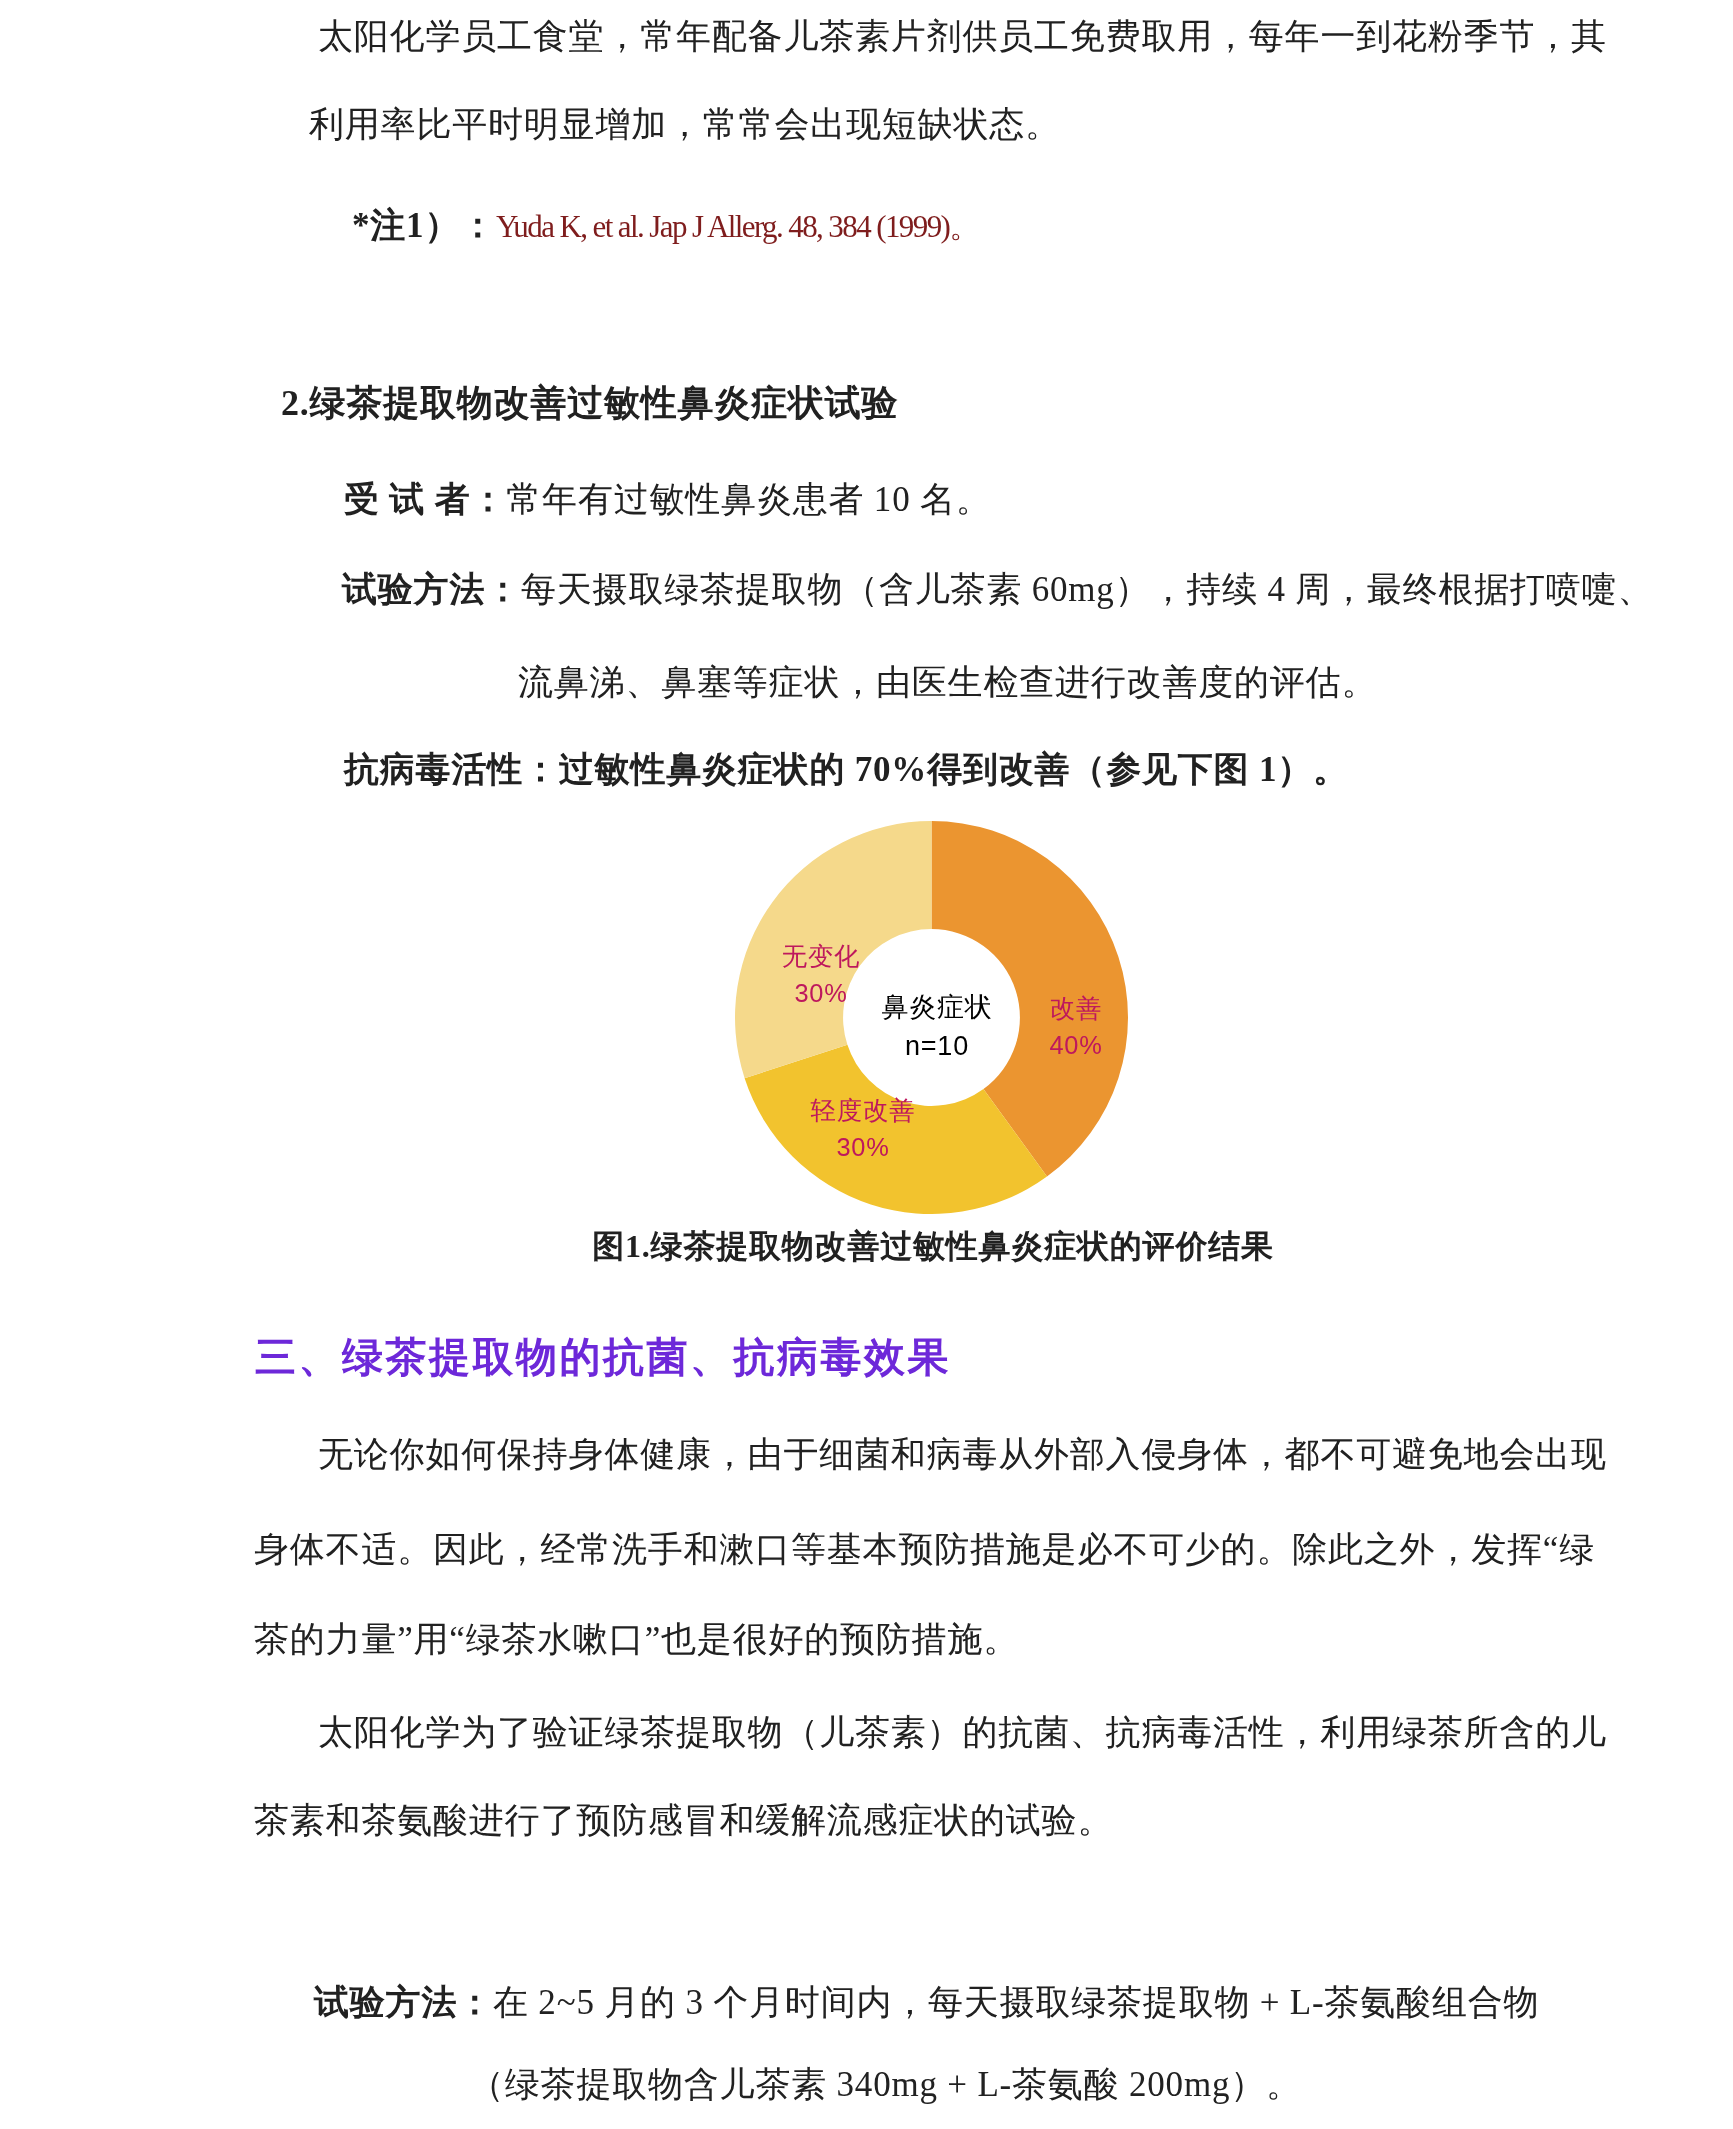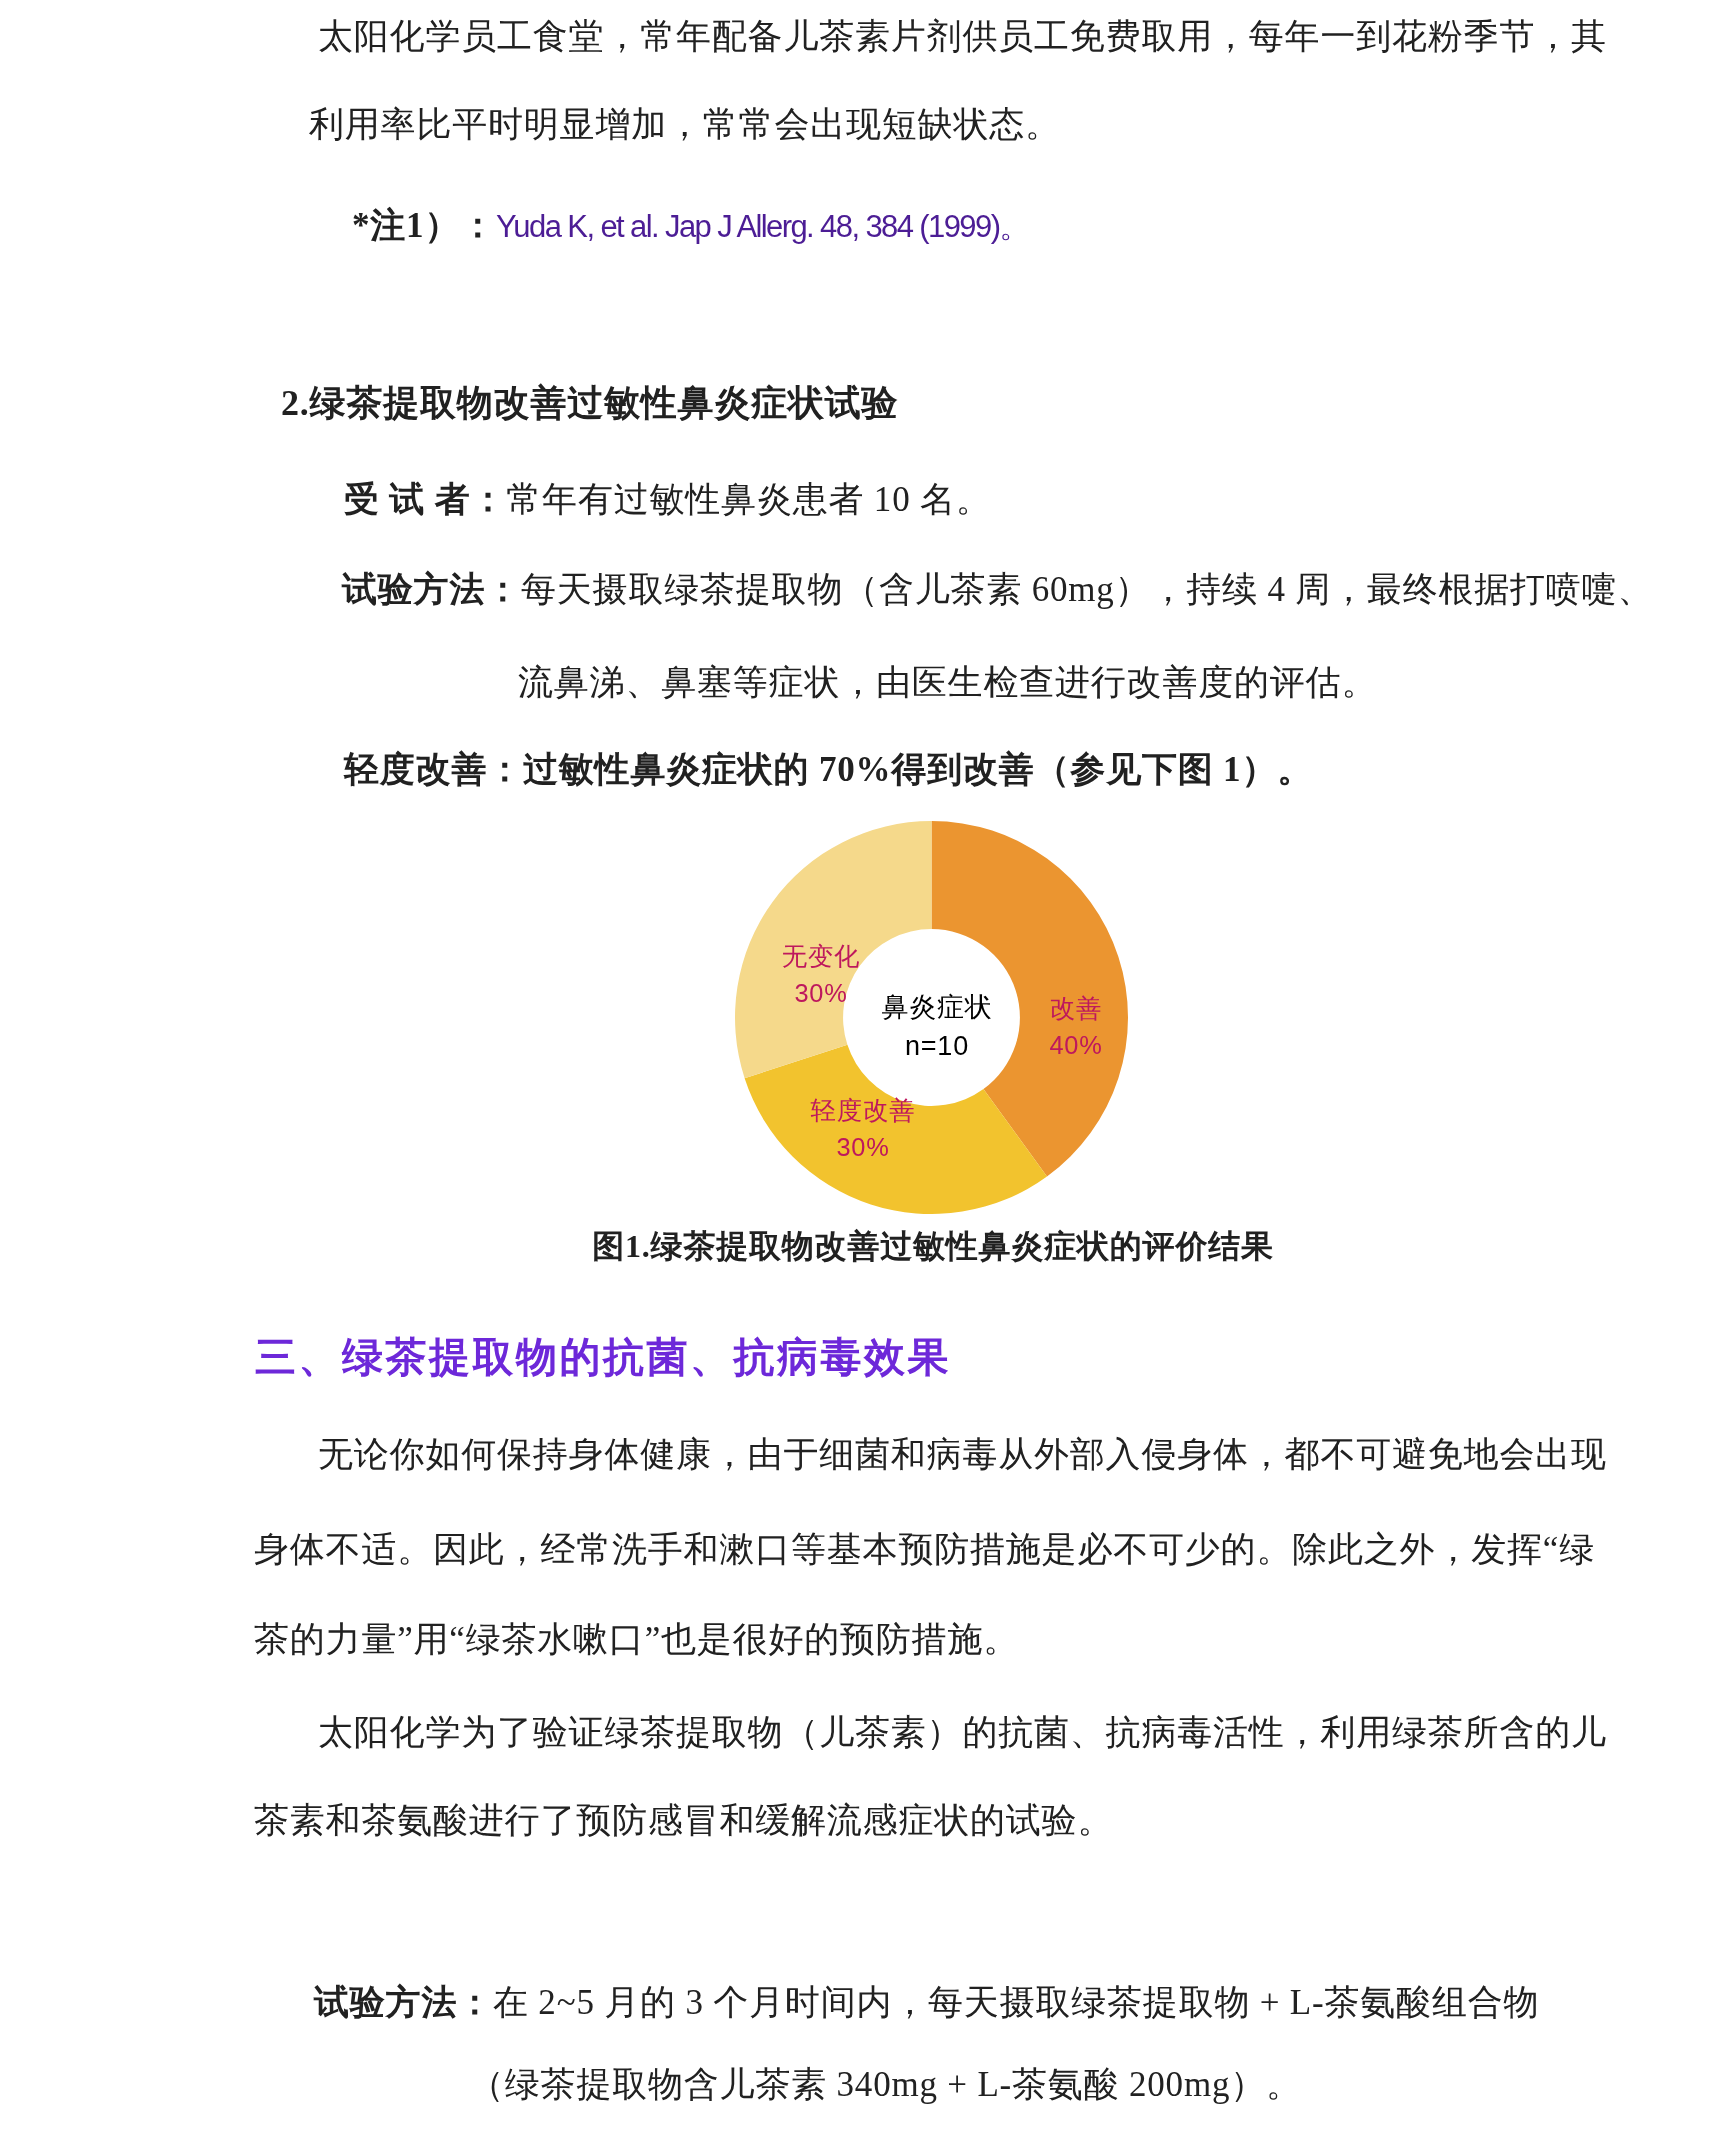--- a/index.html
+++ b/index.html
@@ -14,24 +14,24 @@
   .t {
     position:absolute;
     white-space:nowrap;
     font-size:35px;
     line-height:1.2;
     letter-spacing:0.8px;
     color:#212121;
   }
   .b { font-weight:bold; }
   .ref {
-    font-family:Liberation Sans, sans-serif;
+    font-family:Liberation Serif, serif;
     font-size:31px;
     letter-spacing:-1.6px;
-    color:#4c1d95;
+    color:#7f1d1d;
   }
   .h2 { font-size:36px; font-weight:bold; letter-spacing:0.8px; }
   .h3 { font-size:41px; font-weight:bold; letter-spacing:2.5px; }
   .caption { font-size:32px; font-weight:bold; transform:translateX(-50%); }
   .chart {
     position:absolute;
     width:393px; height:393px;
   }
   .chart svg { position:absolute; left:0; top:0; }
   .cl {
@@ -64,21 +64,21 @@
   <div class="t" style="left:344px; top:479px;">
     <span class="b">受 试 者：</span><span>常年有过敏性鼻炎患者 10 名。</span>
   </div>
 
   <div class="t" style="left:342px; top:569px;">
     <span class="b">试验方法：</span><span>每天摄取绿茶提取物（含儿茶素 60mg），持续 4 周，最终根据打喷嚏、</span>
   </div>
   <div class="t" style="left:518px; top:662px;">流鼻涕、鼻塞等症状，由医生检查进行改善度的评估。</div>
 
   <div class="t b" style="left:344px; top:749px;">
-    <span>轻度改善：</span><span>过敏性鼻炎症状的 70%得到改善（参见下图 1）。</span>
+    <span>抗病毒活性：</span><span>过敏性鼻炎症状的 70%得到改善（参见下图 1）。</span>
   </div>
 
   <div class="chart" style="left:735px; top:821px;">
     <svg viewBox="0 0 480 480" width="393" height="393">
         <path d="M 240.00000000000003 0 A 240 240 0 0 1 381.06846055019355 434.1640786499874 L 303.4808072475871 327.37383539249436 A 108 108 0 0 0 240 132 Z" fill="#EB9530"></path>
         <path d="M 381.06846055019355 434.1640786499874 A 240 240 0 0 1 11.746436089163154 314.1640786499874 L 137.2858962401234 273.37383539249436 A 108 108 0 0 0 303.4808072475871 327.37383539249436 Z" fill="#F2C32E"></path>
         <path d="M 11.746436089163154 314.1640786499874 A 240 240 0 0 1 239.99999999999994 0 L 239.99999999999997 132 A 108 108 0 0 0 137.2858962401234 273.37383539249436 Z" fill="#F5D98B"></path>
       </svg>
     <div class="cl" style="left:341px; top:206px;">
       <div>改善</div>

